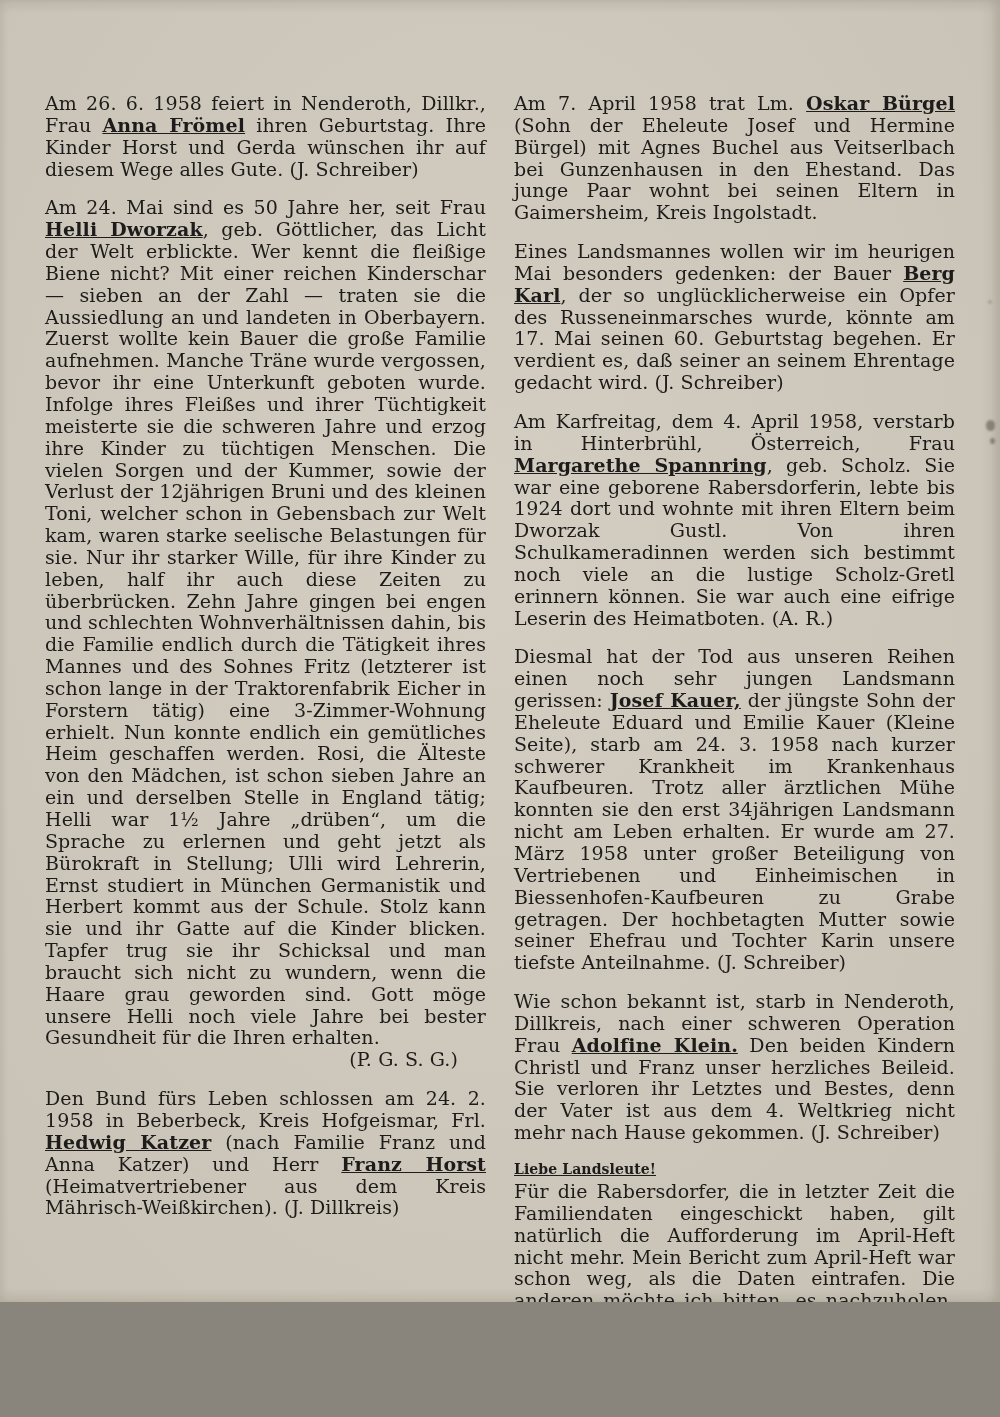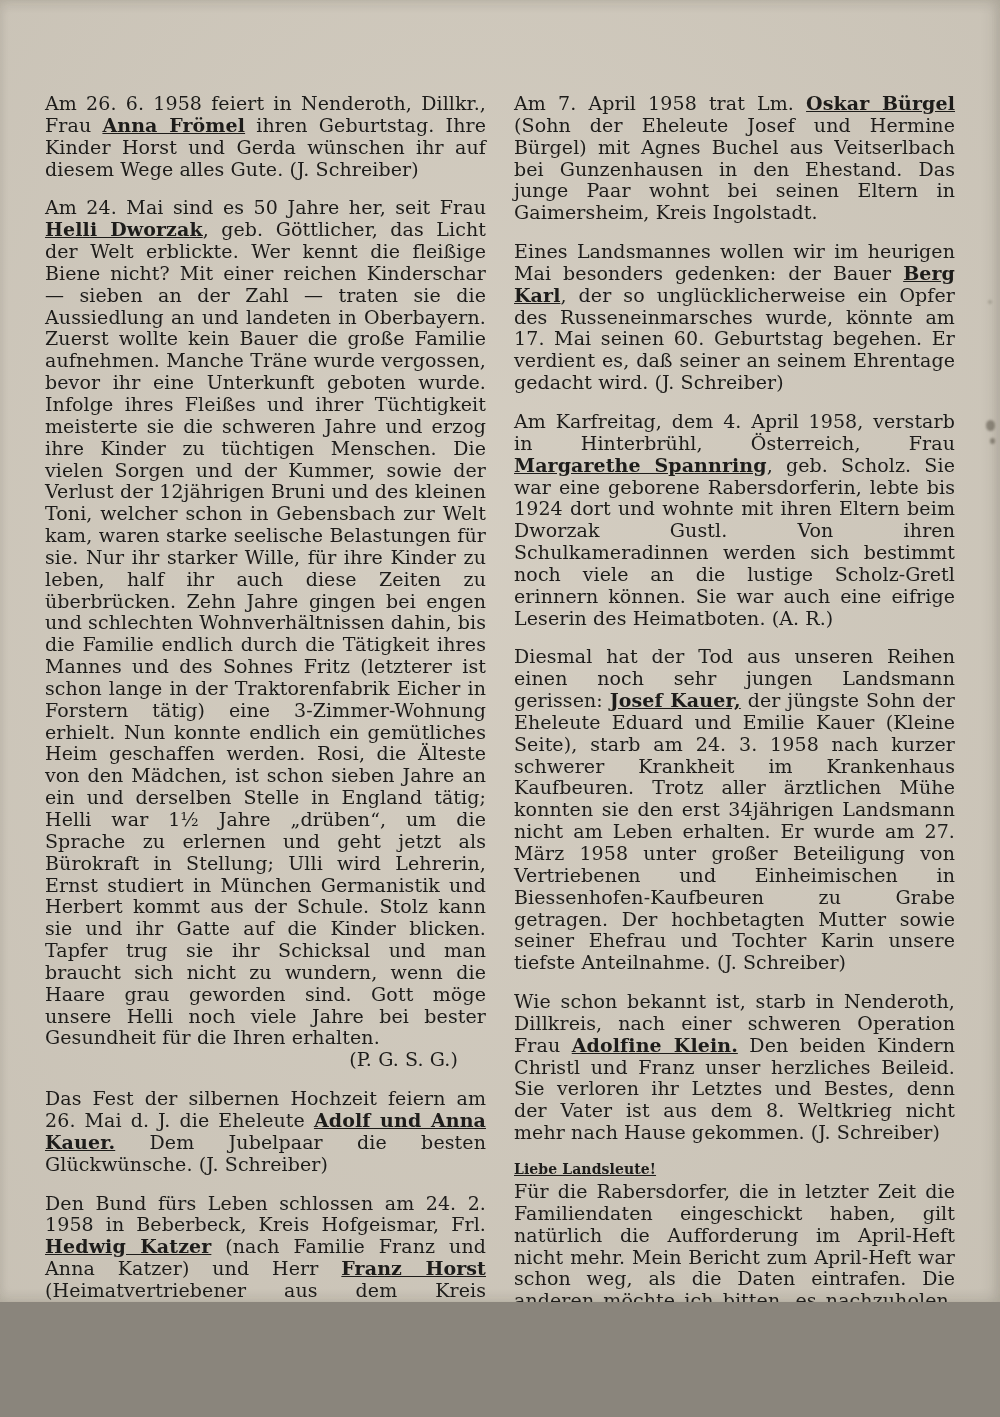--- a/index.html
+++ b/index.html
@@ -77,29 +77,28 @@
 </style>
 </head>
 <body>
 
 <div class="page">
 
   <div class="columns">
     <div class="col">
         <p class="para"><span>Am 26. 6. 1958 feiert in Nenderoth, Dillkr., Frau </span><span class="bold">Anna Frömel</span><span> ihren Geburtstag. Ihre Kinder Horst und Gerda wünschen ihr auf diesem Wege alles Gute. (J. Schreiber)</span></p>
         <p class="para"><span>Am 24. Mai sind es 50 Jahre her, seit Frau </span><span class="bold">Helli Dworzak</span><span>, geb. Göttlicher, das Licht der Welt erblickte. Wer kennt die fleißige Biene nicht? Mit einer reichen Kinderschar — sieben an der Zahl — traten sie die Aussiedlung an und landeten in Oberbayern. Zuerst wollte kein Bauer die große Familie aufnehmen. Manche Träne wurde vergossen, bevor ihr eine Unterkunft geboten wurde. Infolge ihres Fleißes und ihrer Tüchtigkeit meisterte sie die schweren Jahre und erzog ihre Kinder zu tüchtigen Menschen. Die vielen Sorgen und der Kummer, sowie der Verlust der 12jährigen Bruni und des kleinen Toni, welcher schon in Gebensbach zur Welt kam, waren starke seelische Belastungen für sie. Nur ihr starker Wille, für ihre Kinder zu leben, half ihr auch diese Zeiten zu überbrücken. Zehn Jahre gingen bei engen und schlechten Wohnverhältnissen dahin, bis die Familie endlich durch die Tätigkeit ihres Mannes und des Sohnes Fritz (letzterer ist schon lange in der Traktorenfabrik Eicher in Forstern tätig) eine 3-Zimmer-Wohnung erhielt. Nun konnte endlich ein gemütliches Heim geschaffen werden. Rosi, die Älteste von den Mädchen, ist schon sieben Jahre an ein und derselben Stelle in England tätig; Helli war 1½ Jahre „drüben“, um die Sprache zu erlernen und geht jetzt als Bürokraft in Stellung; Ulli wird Lehrerin, Ernst studiert in München Germanistik und Herbert kommt aus der Schule. Stolz kann sie und ihr Gatte auf die Kinder blicken. Tapfer trug sie ihr Schicksal und man braucht sich nicht zu wundern, wenn die Haare grau geworden sind. Gott möge unsere Helli noch viele Jahre bei bester Gesundheit für die Ihren erhalten.</span><span class="line-right">(P. G. S. G.)</span></p>
-        <p class="para"><span>Das Fest der silbernen Hochzeit feiern am 26. Mai d. J. die Eheleute </span><span class="bold">Adolf und Anna Kauer.</span><span> Dem Jubelpaar die besten Glückwünsche. (J. Schreiber)</span></p>
         <p class="para"><span>Den Bund fürs Leben schlossen am 24. 2. 1958 in Beberbeck, Kreis Hofgeismar, Frl. </span><span class="bold">Hedwig Katzer</span><span> (nach Familie Franz und Anna Katzer) und Herr </span><span class="bold">Franz Horst</span><span> (Heimatvertriebener aus dem Kreis Mährisch-Weißkirchen). (J. Dillkreis)</span></p>
       </div>
     <div class="col">
         <p class="para"><span>Am 7. April 1958 trat Lm. </span><span class="bold">Oskar Bürgel</span><span> (Sohn der Eheleute Josef und Hermine Bürgel) mit Agnes Buchel aus Veitserlbach bei Gunzenhausen in den Ehestand. Das junge Paar wohnt bei seinen Eltern in Gaimersheim, Kreis Ingolstadt.</span></p>
         <p class="para"><span>Eines Landsmannes wollen wir im heurigen Mai besonders gedenken: der Bauer </span><span class="bold">Berg Karl</span><span>, der so unglücklicherweise ein Opfer des Russeneinmarsches wurde, könnte am 17. Mai seinen 60. Geburtstag begehen. Er verdient es, daß seiner an seinem Ehrentage gedacht wird. (J. Schreiber)</span></p>
         <p class="para"><span>Am Karfreitag, dem 4. April 1958, verstarb in Hinterbrühl, Österreich, Frau </span><span class="bold">Margarethe Spannring</span><span>, geb. Scholz. Sie war eine geborene Rabersdorferin, lebte bis 1924 dort und wohnte mit ihren Eltern beim Dworzak Gustl. Von ihren Schulkameradinnen werden sich bestimmt noch viele an die lustige Scholz-Gretl erinnern können. Sie war auch eine eifrige Leserin des Heimatboten. (A. R.)</span></p>
         <p class="para"><span>Diesmal hat der Tod aus unseren Reihen einen noch sehr jungen Landsmann gerissen: </span><span class="bold">Josef Kauer,</span><span> der jüngste Sohn der Eheleute Eduard und Emilie Kauer (Kleine Seite), starb am 24. 3. 1958 nach kurzer schwerer Krankheit im Krankenhaus Kaufbeuren. Trotz aller ärztlichen Mühe konnten sie den erst 34jährigen Landsmann nicht am Leben erhalten. Er wurde am 27. März 1958 unter großer Beteiligung von Vertriebenen und Einheimischen in Biessenhofen-Kaufbeuren zu Grabe getragen. Der hochbetagten Mutter sowie seiner Ehefrau und Tochter Karin unsere tiefste Anteilnahme. (J. Schreiber)</span></p>
-        <p class="para"><span>Wie schon bekannt ist, starb in Nenderoth, Dillkreis, nach einer schweren Operation Frau </span><span class="bold">Adolfine Klein.</span><span> Den beiden Kindern Christl und Franz unser herzliches Beileid. Sie verloren ihr Letztes und Bestes, denn der Vater ist aus dem 8. Weltkrieg nicht mehr nach Hause gekommen. (J. Schreiber)</span></p>
+        <p class="para"><span>Wie schon bekannt ist, starb in Nenderoth, Dillkreis, nach einer schweren Operation Frau </span><span class="bold">Adolfine Klein.</span><span> Den beiden Kindern Christl und Franz unser herzliches Beileid. Sie verloren ihr Letztes und Bestes, denn der Vater ist aus dem 4. Weltkrieg nicht mehr nach Hause gekommen. (J. Schreiber)</span></p>
         <h2 class="heading"><span class="bold">Liebe Landsleute!</span></h2>
         <p class="para"><span>Für die Rabersdorfer, die in letzter Zeit die Familiendaten eingeschickt haben, gilt natürlich die Aufforderung im April-Heft nicht mehr. Mein Bericht zum April-Heft war schon weg, als die Daten eintrafen. Die anderen möchte ich bitten, es nachzuholen, damit ich endlich den Abschluß ma-</span></p>
       </div>
   </div>
 
   <div class="page-number">214</div>
 
   <div class="artifact a1"></div>
   <div class="artifact a2"></div>
   <div class="artifact a3"></div>

